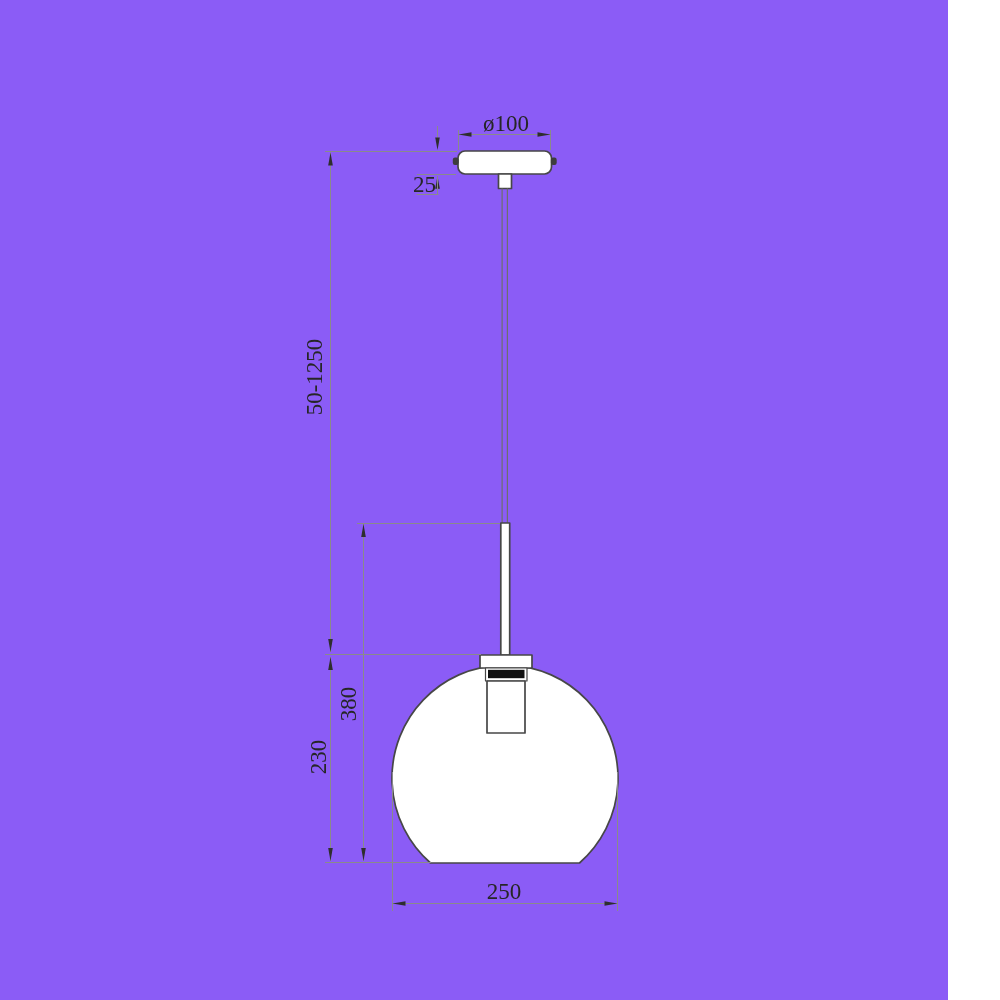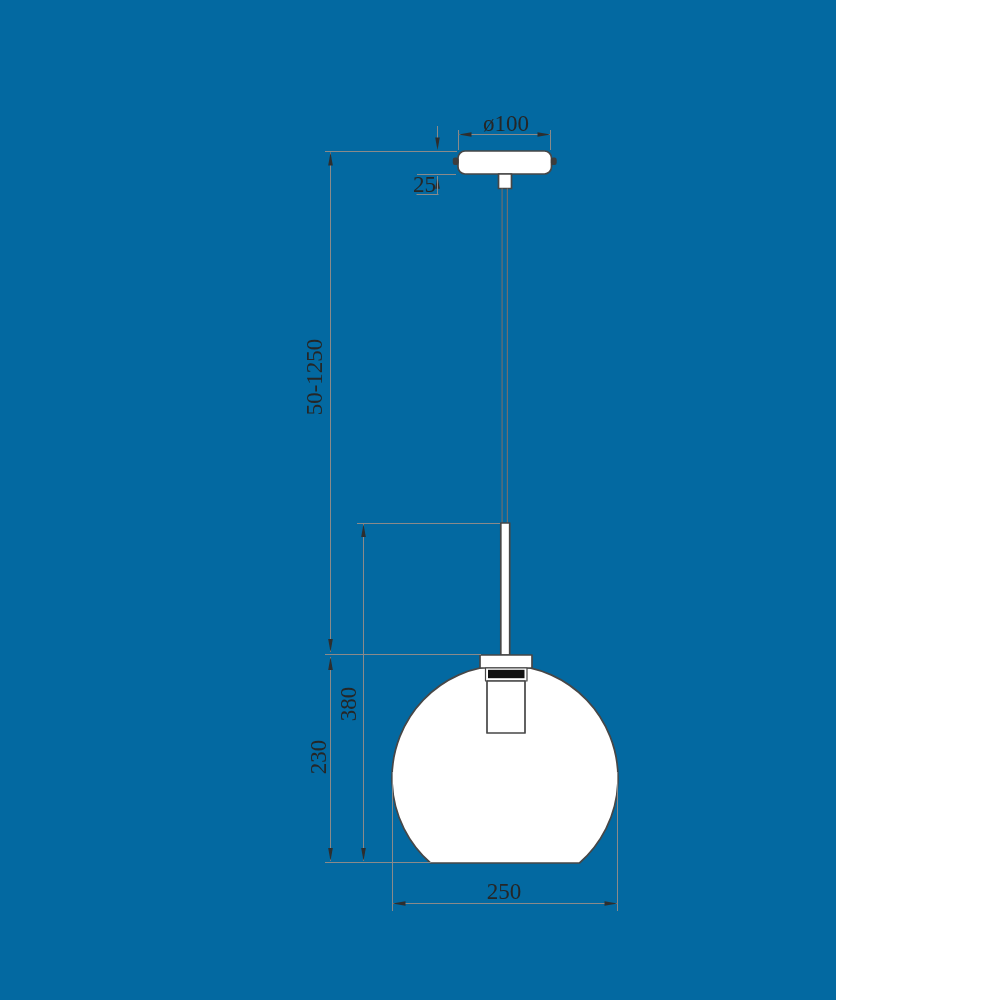--- a/index.html
+++ b/index.html
@@ -2,23 +2,23 @@
 <html><head>
 <meta charset="utf-8">
 <style>
   html, body {
     margin: 0;
     padding: 0;
     background: #ffffff;
   }
   .stage {
     position: relative;
-    width: 836px;
+    width: 948px;
     height: 1000px;
-    background: #0369a1;
+    background: #8b5cf6;
     overflow: hidden;
   }
   svg { display: block; }
 
   
   .obj {
     fill: #ffffff;
     stroke: #474747;
     stroke-width: 1.7;
     stroke-linejoin: round;

